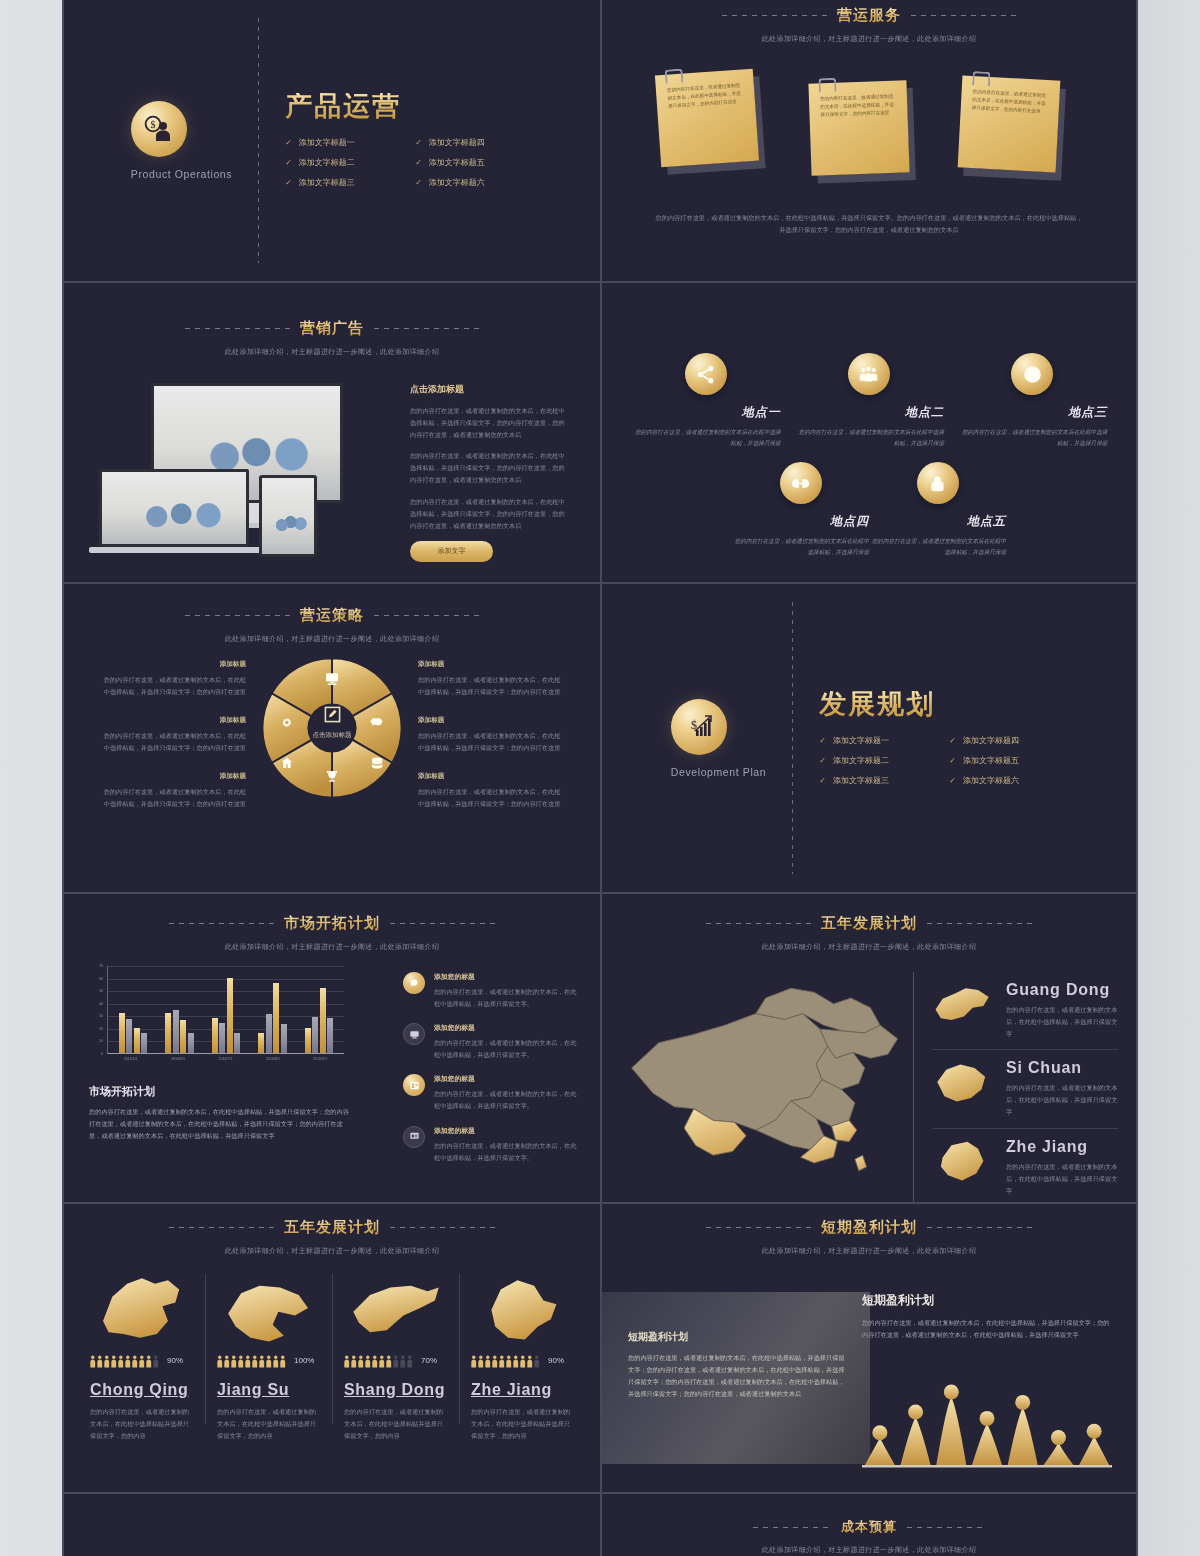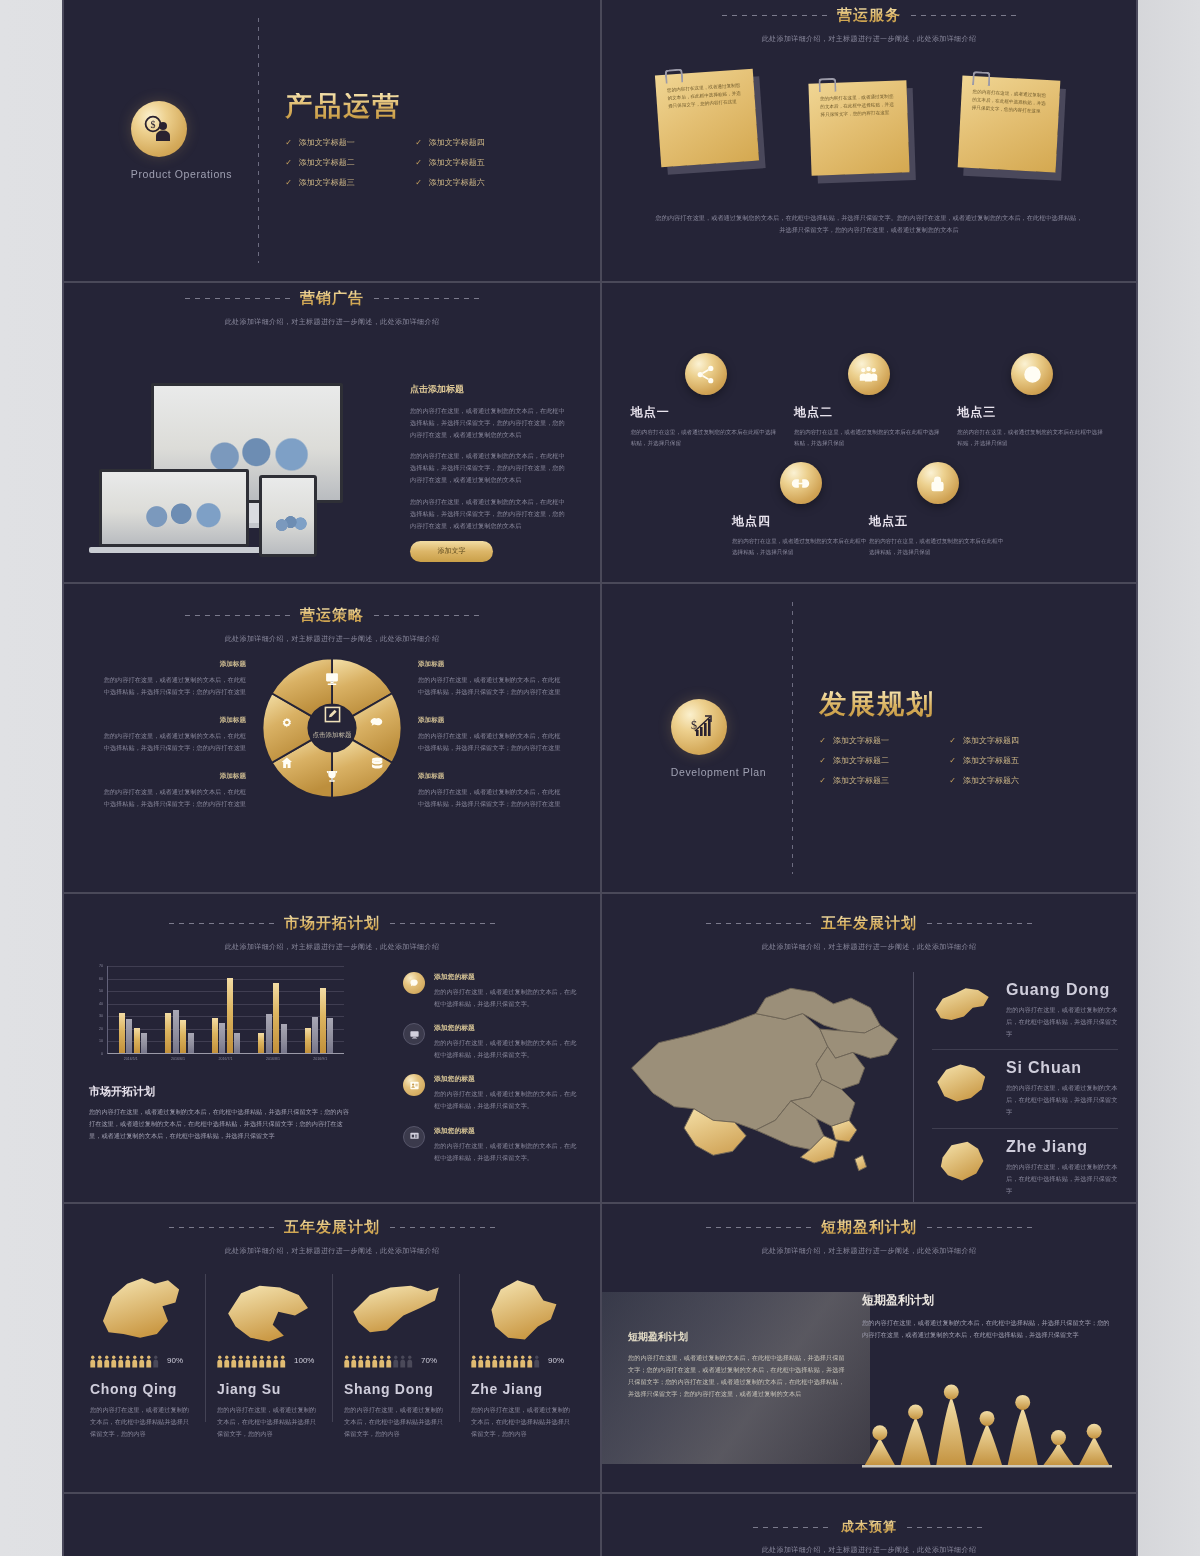--- a/index.html
+++ b/index.html
@@ -106,21 +106,21 @@
     margin-top:7px; width:83px; height:21px; border-radius:11px;
     background: linear-gradient(180deg,#f2dda4 0%,#dcb668 50%,#caa049 100%);
     display:flex; align-items:center; justify-content:center;
     font-size:7px; color:#5d4a1f; border:none; cursor:pointer;
   }
 
   
   .loc-grid { position:absolute; left:22px; right:22px; top:70px; }
   .loc-row { display:flex; justify-content:space-around; }
   .loc-row.r2 { margin-top:14px; padding:0 108px; }
-  .loc { width:150px; text-align:left; }
+  .loc { width:150px; text-align:right;font-style:italic; }
   .circ {
     width:42px;height:42px;border-radius:50%;margin:0 auto;
     background: radial-gradient(circle at 33% 26%, #fbf2d4 0%, #ecd08e 32%, #d1a456 70%, #bd8f3d 100%);
     display:flex;align-items:center;justify-content:center;
     box-shadow: 0 3px 10px rgba(0,0,0,.35);
   }
   .circ svg { width:21px; height:21px; fill:#fffdf4; }
   .loc .nm { margin-top:9px; font-size:12px; font-weight:bold; color:#e9e4ee; letter-spacing:1px;}
   .loc .ds { margin-top:6px; font-size:5.6px; line-height:1.9; color:#8d8ca0; }
 
@@ -167,21 +167,21 @@
   .prov h5 { font-size:16px; color:#cfcddb; letter-spacing:.8px; margin-bottom:5px; }
 
   
   .net { position:absolute; left:14px; right:14px; top:64px; display:flex; }
   .netcol { flex:1; padding:0 12px; position:relative; }
   .netcol + .netcol::before { content:""; position:absolute; left:0; top:6px; bottom:18px; width:1px; background:#434254; }
   .netshape { height:80px; display:flex; align-items:center; justify-content:center; }
   .people { display:flex; align-items:center; gap:1.5px; margin-top:6px; }
   .ppl { width:5.5px; height:13px; }
   .pct { margin-left:7px; font-size:8px; color:#cdccd9; }
-  .netcol h5 { margin-top:14px; font-size:14px; color:#cfcddb; letter-spacing:.7px; }
+  .netcol h5 { margin-top:14px; font-size:16px; color:#cfcddb; letter-spacing:.7px;text-decoration:underline; }
   .netcol p { margin-top:7px; }
 
   
   .photo-card { position:absolute; left:0; top:88px; width:268px; height:172px; overflow:hidden;
     background:
       linear-gradient(180deg, rgba(32,31,48,.62), rgba(32,31,48,.62)),
       linear-gradient(125deg,#5d6472 0%, #8c8f96 35%, #b6b4ae 60%, #6e6a68 100%);
   }
   .photo-card .inner { position:relative; padding:38px 22px 0 26px; }
   .photo-card h4 { font-size:10px; font-weight:bold; color:#e3dcc6; margin-bottom:8px; }
@@ -260,21 +260,21 @@
           <div class="note n2"><span>您的内容打在这里，或者通过复制您的文本后，在此框中选择粘贴，并选择只保留文字，您的内容打在这里</span></div>
           <div class="note n3"><span>您的内容打在这里，或者通过复制您的文本后，在此框中选择粘贴，并选择只保留文字，您的内容打在这里</span></div>
         </div>
         <div class="notes-foot body-txt" style="text-align:center">您的内容打在这里，或者通过复制您的文本后，在此框中选择粘贴，并选择只保留文字。您的内容打在这里，或者通过复制您的文本后，在此框中选择粘贴，并选择只保留文字，您的内容打在这里，或者通过复制您的文本后</div>
       </div>
     </div>
 
     <div class="row" style="height:301px">
 
       <div class="slide">
-        <div style="padding-top:6px">
+        <div style="padding-top:36px">
           <div class="ctr-title">
             <span class="dashes"></span>
             <span class="goldgrad">营销广告</span>
             <span class="dashes"></span>
           </div>
           <div class="subcap">此处添加详细介绍，对主标题进行进一步阐述，此处添加详细介绍</div>
         </div>
         <div class="mock">
           <div class="monitor">
               <div class="photo"></div>

